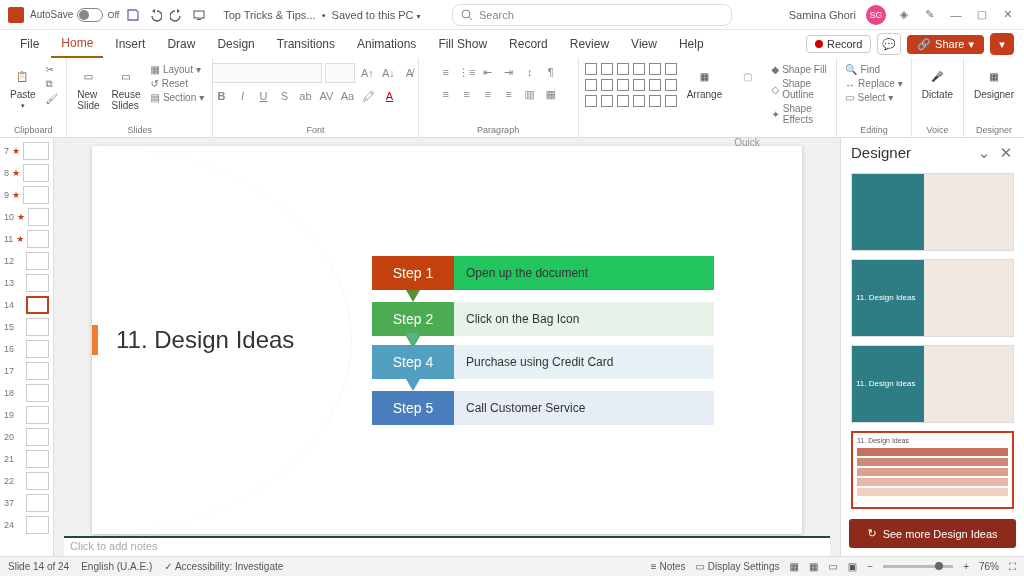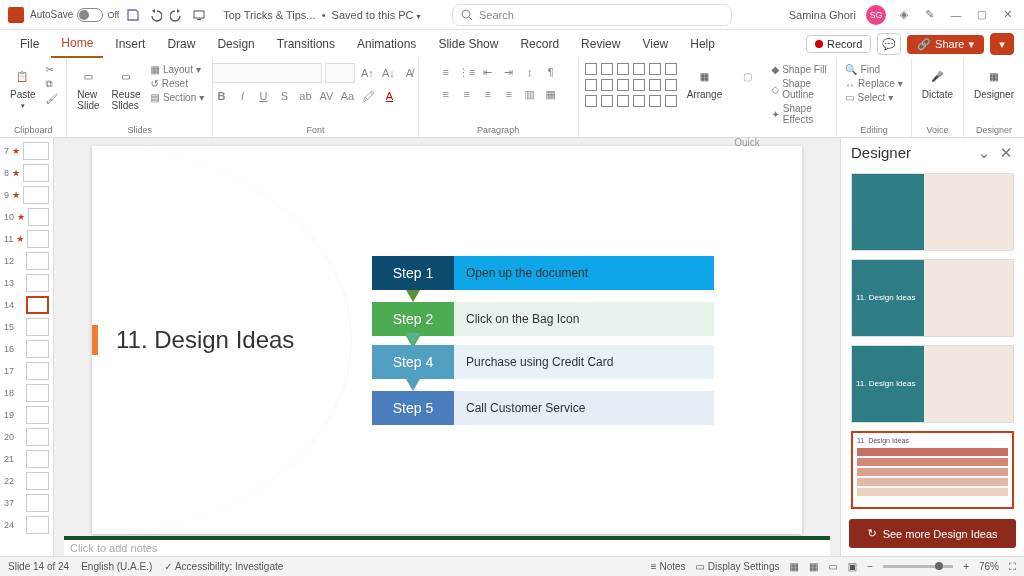--- a/index.html
+++ b/index.html
@@ -58,21 +58,21 @@
 .slide{width:710px;height:388px;background:#fff;box-shadow:0 1px 4px rgba(0,0,0,.2);margin-top:4px;position:relative;display:flex;align-items:center;}
 .curve{position:absolute;left:0;top:0;bottom:0;width:260px;border-right:1px solid #ddd;border-radius:0 100% 100% 0/0 50% 50% 0;opacity:.3;}
 .slide-title-block{position:relative;display:flex;align-items:center;padding-left:0px;width:280px;}
 .accent{width:6px;height:30px;background:#ed7d31;margin-right:18px;}
 .slide-title{font-size:24px;font-weight:400;color:#333;}
 .steps{display:flex;flex-direction:column;gap:15px;margin-left:0px;}
 .step-row{display:flex;align-items:center;}
 .step-label{width:82px;height:34px;display:flex;align-items:center;justify-content:center;color:#fff;font-size:14px;}
 .step-body{height:34px;display:flex;align-items:center;padding:0 12px;width:260px;font-size:12px;}
 .arrow{width:0;height:0;border-left:7px solid transparent;border-right:7px solid transparent;border-top:12px solid;margin:-15px 0 -15px 34px;}
-.notes{height:20px;border-top:4px solid #14532d;background:#fff;padding:2px 6px;color:#aaa;font-size:11px;}
+.notes{height:20px;border-top:2px solid #14532d;background:#fff;padding:2px 6px;color:#aaa;font-size:11px;}
 
 .designer{width:184px;background:#fff;border-left:1px solid #ddd;display:flex;flex-direction:column;}
 .designer-hdr{display:flex;align-items:center;padding:6px 10px;font-size:15px;color:#333;gap:6px;}
 .designer-hdr .sp{margin-left:auto;}
 .design-options{flex:1;overflow-y:auto;padding:6px 10px;display:flex;flex-direction:column;gap:8px;}
 .design-opt{height:84px;border:1px solid #ddd;background:#f8f8f8;display:flex;cursor:pointer;}
 .design-opt.sel{border:2px solid #c43e1c;}
 .teal-block{background:#2e7c84;color:#fff;font-size:8px;display:flex;align-items:center;padding:4px;}
 .see-more{background:#8e2a1b;color:#fff;text-align:center;font-size:11px;padding:8px;border-radius:3px;margin:4px 8px 8px;cursor:pointer;display:flex;align-items:center;justify-content:center;gap:6px;}
 
@@ -136,21 +136,21 @@
 </div>
 
 <div class="tabsbar">
   <div class="tab">File</div>
   <div class="tab active">Home</div>
   <div class="tab">Insert</div>
   <div class="tab">Draw</div>
   <div class="tab">Design</div>
   <div class="tab">Transitions</div>
   <div class="tab">Animations</div>
-  <div class="tab">Slide Show</div>
+  <div class="tab">Fill Show</div>
   <div class="tab">Record</div>
   <div class="tab">Review</div>
   <div class="tab">View</div>
   <div class="tab">Help</div>
   <div class="tabs-right">
     <div class="record-btn">
         <span class="dot"></span>
         <span>Record</span>
       </div>
     <div class="mini-btn">💬</div>
@@ -421,22 +421,22 @@
   <div class="canvas-area">
     <div class="slide-outer">
       <div class="slide">
         <div class="curve"></div>
         <div class="slide-title-block">
           <div class="accent"></div>
           <div class="slide-title">11. Design Ideas</div>
         </div>
         <div class="steps" id="steps">
             <div class="step-row">
-              <div class="step-label" style="background:#0c4a6e">Step 1</div>
-              <div class="step-body" style="background:#0ea5e9">Open up the document</div>
+              <div class="step-label" style="background:#c2410c">Step 1</div>
+              <div class="step-body" style="background:#22c55e">Open up the document</div>
             </div>
             <div class="arrow" style="border-top-color: rgb(91, 143, 58);"></div>
             <div class="step-row">
               <div class="step-label" style="background:#4dab52">Step 2</div>
               <div class="step-body" style="background:#e7f2e8">Click on the Bag Icon</div>
             </div>
             <div class="arrow" style="border-top-color: rgb(77, 171, 82);"></div>
             <div class="arrow" style="border-top-color: rgb(86, 179, 141);"></div>
             <div class="step-row">
               <div class="step-label" style="background:#519fc1">Step 4</div>

